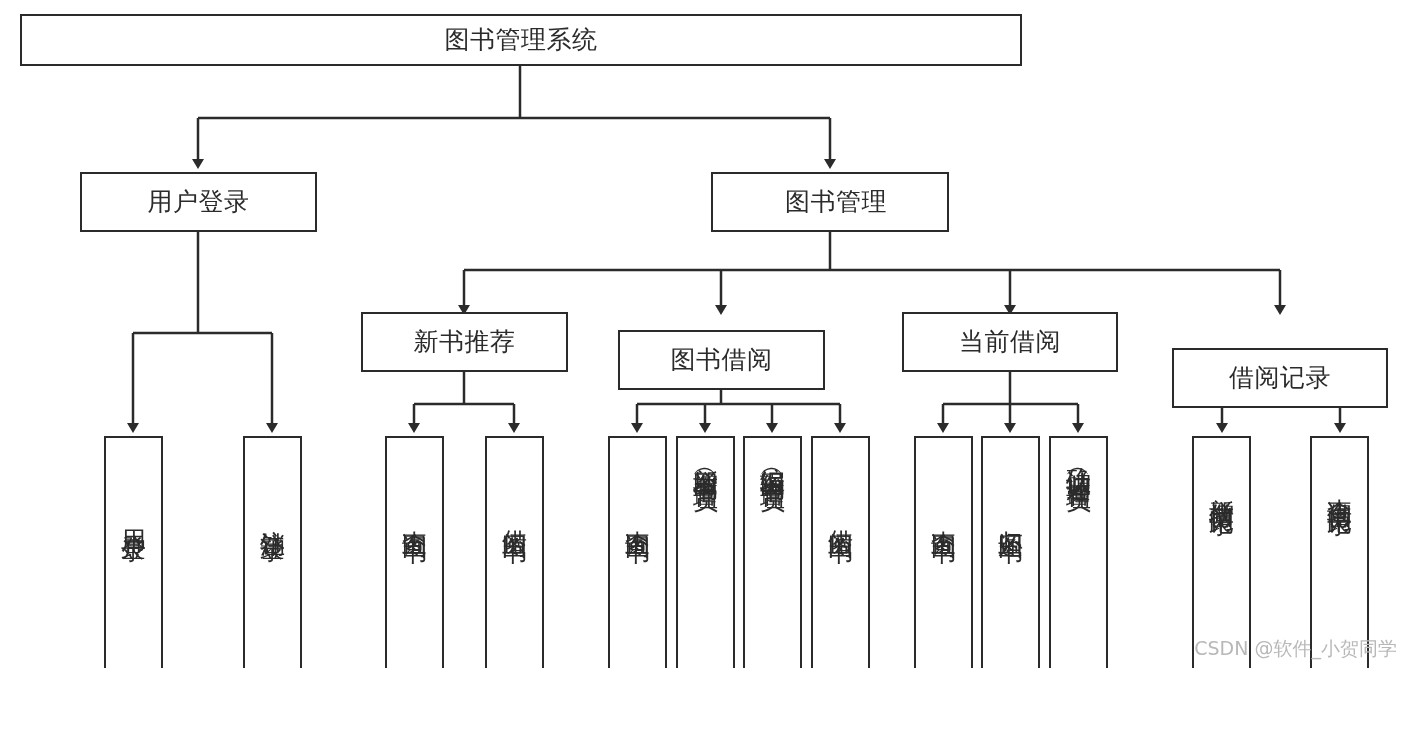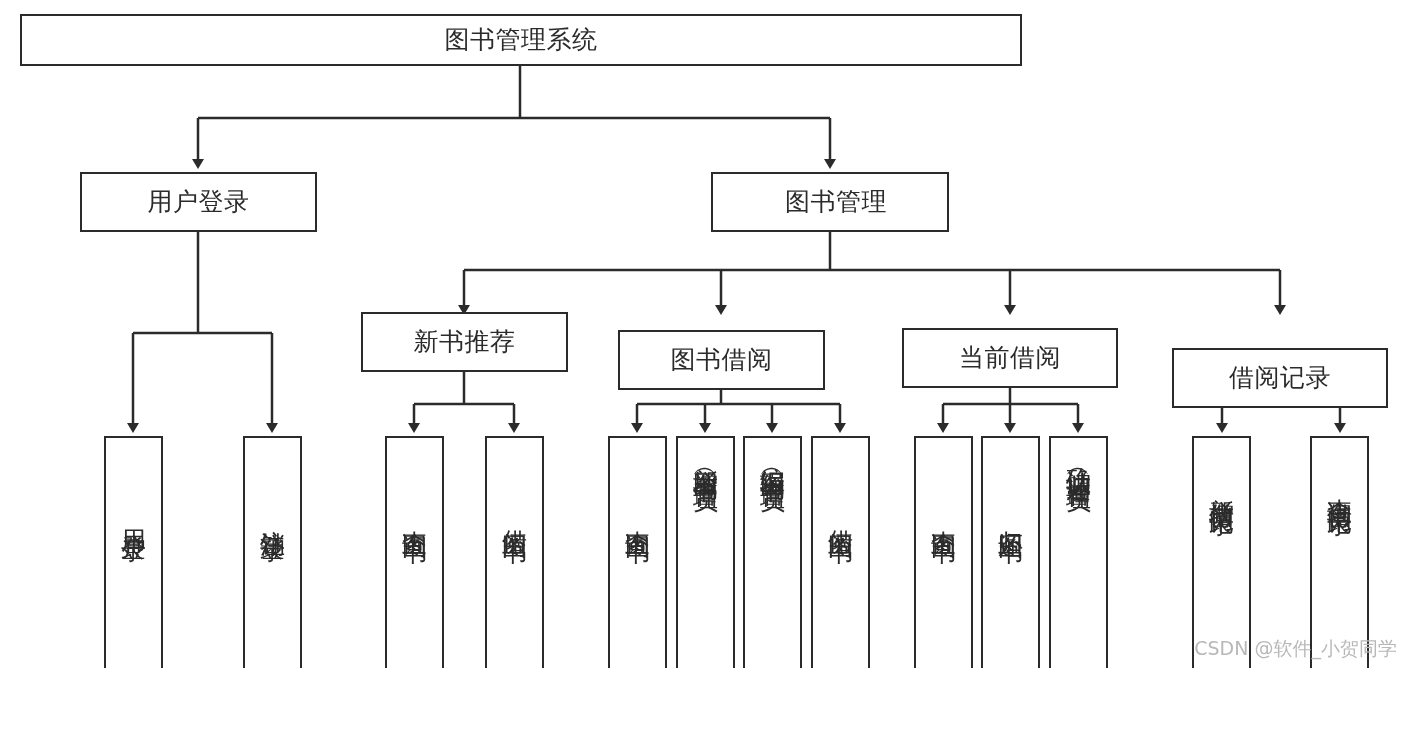--- a/index.html
+++ b/index.html
@@ -140,21 +140,21 @@
   </div>
 
   <div class="node h" style="left:361px; top:312px; width:207px; height:60px;align-items:center;">
     <span class="label">新书推荐</span>
   </div>
 
   <div class="node h" style="left:618px; top:330px; width:207px; height:60px;">
     <span class="label">图书借阅</span>
   </div>
 
-  <div class="node h" style="left:902px; top:328px; width:216px; height:60px;">
+  <div class="node h" style="left:902px; top:312px; width:216px; height:60px;">
     <span class="label">当前借阅</span>
   </div>
 
   <div class="node h" style="left:1172px; top:312px; width:216px; height:60px;margin-top:36px;">
     <span class="label">借阅记录</span>
   </div>
 
   <div class="node v" style="left:104px; top:436px; width:59px; height:297px; padding-top:72px;">
     <span class="label">用户登录</span>
   </div>

